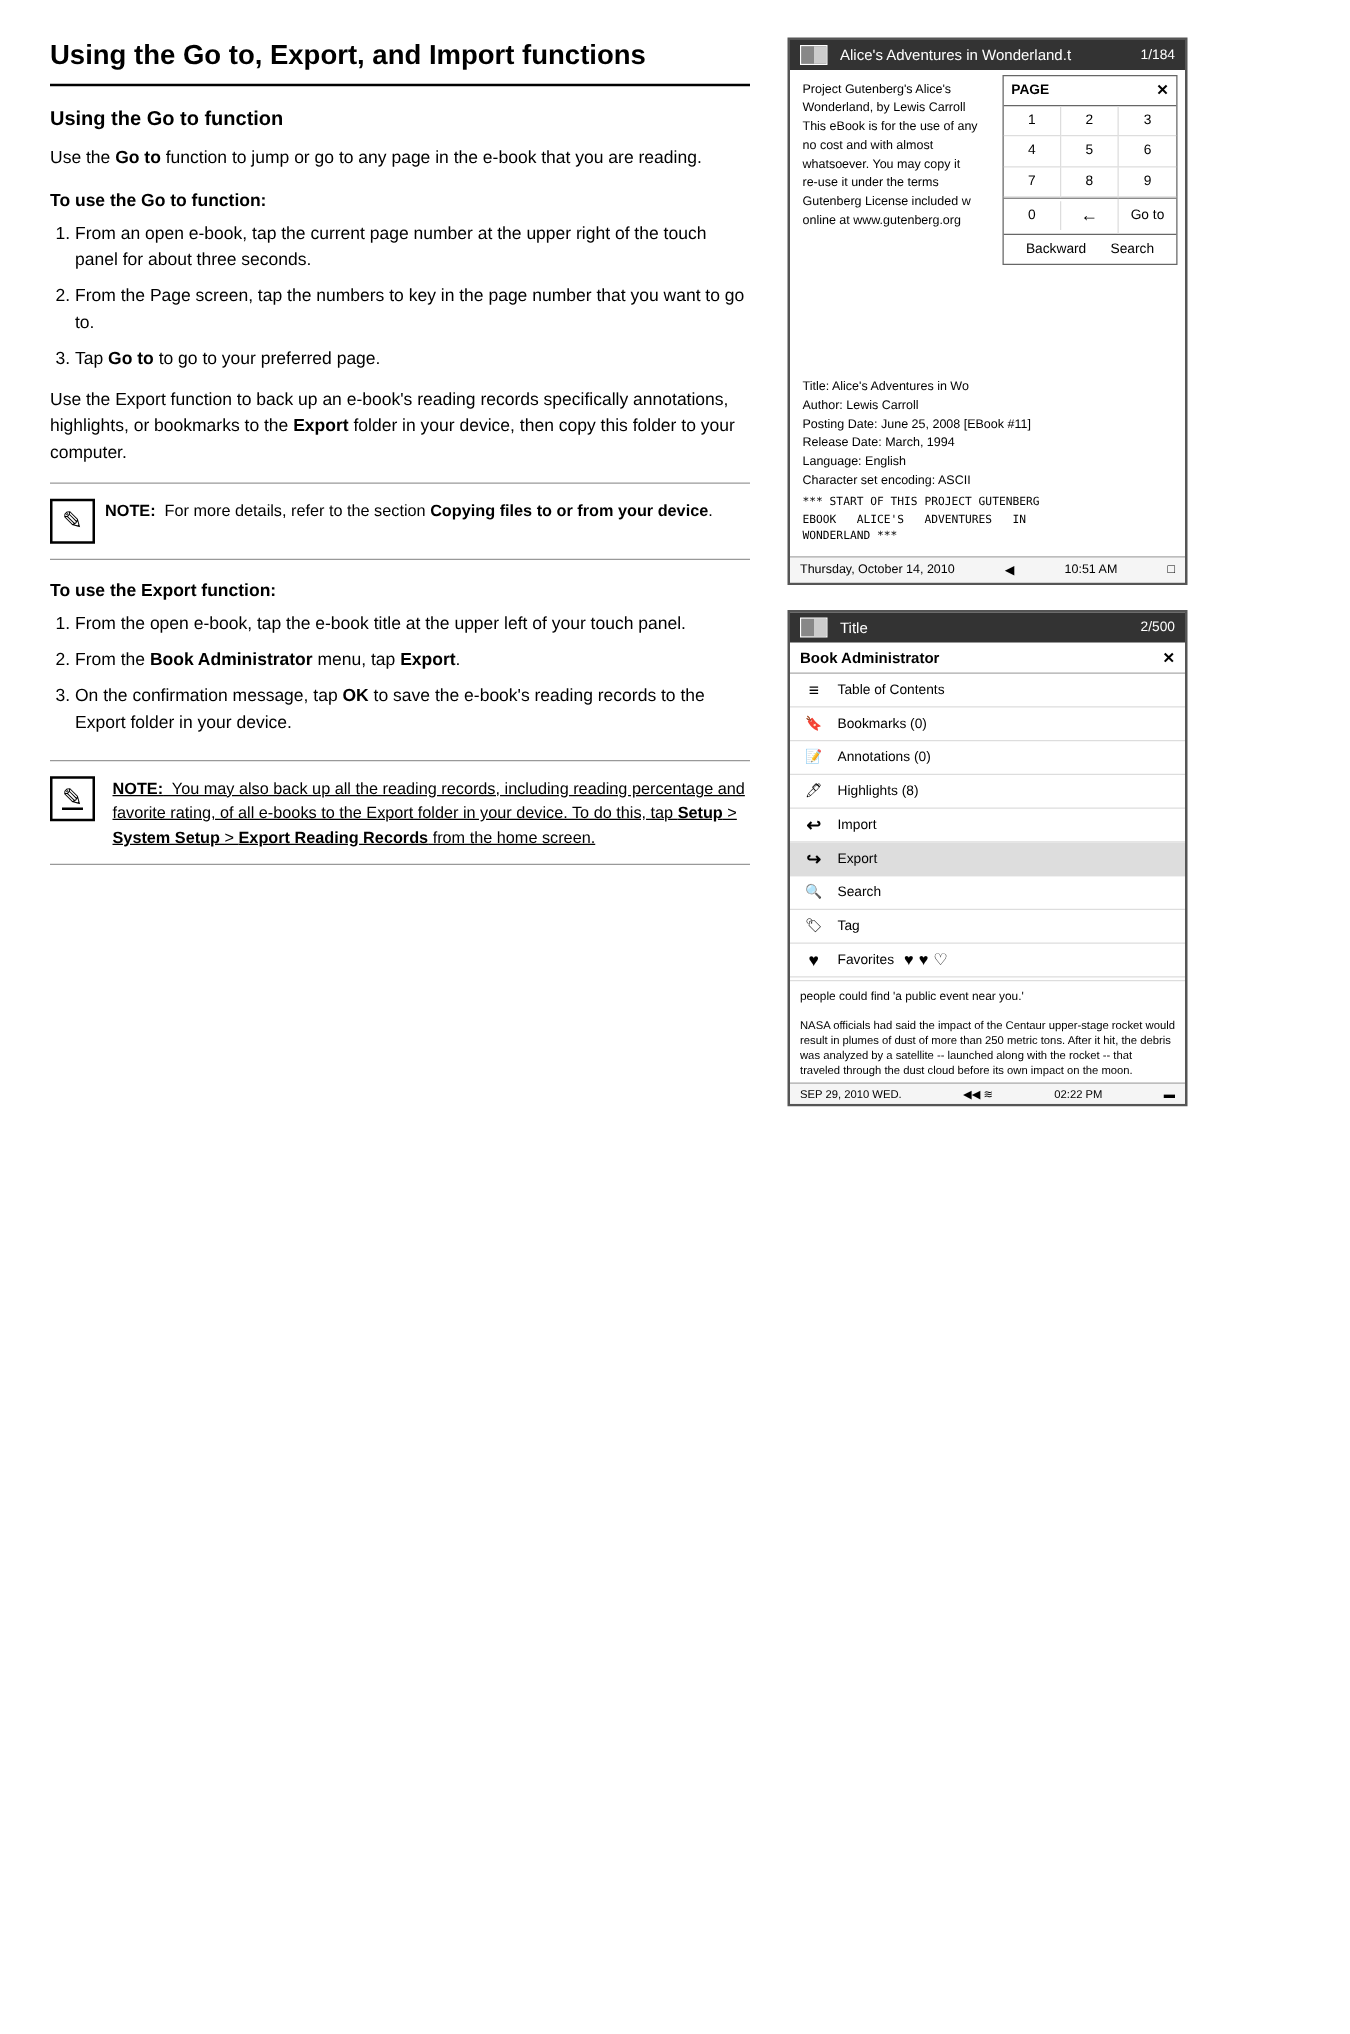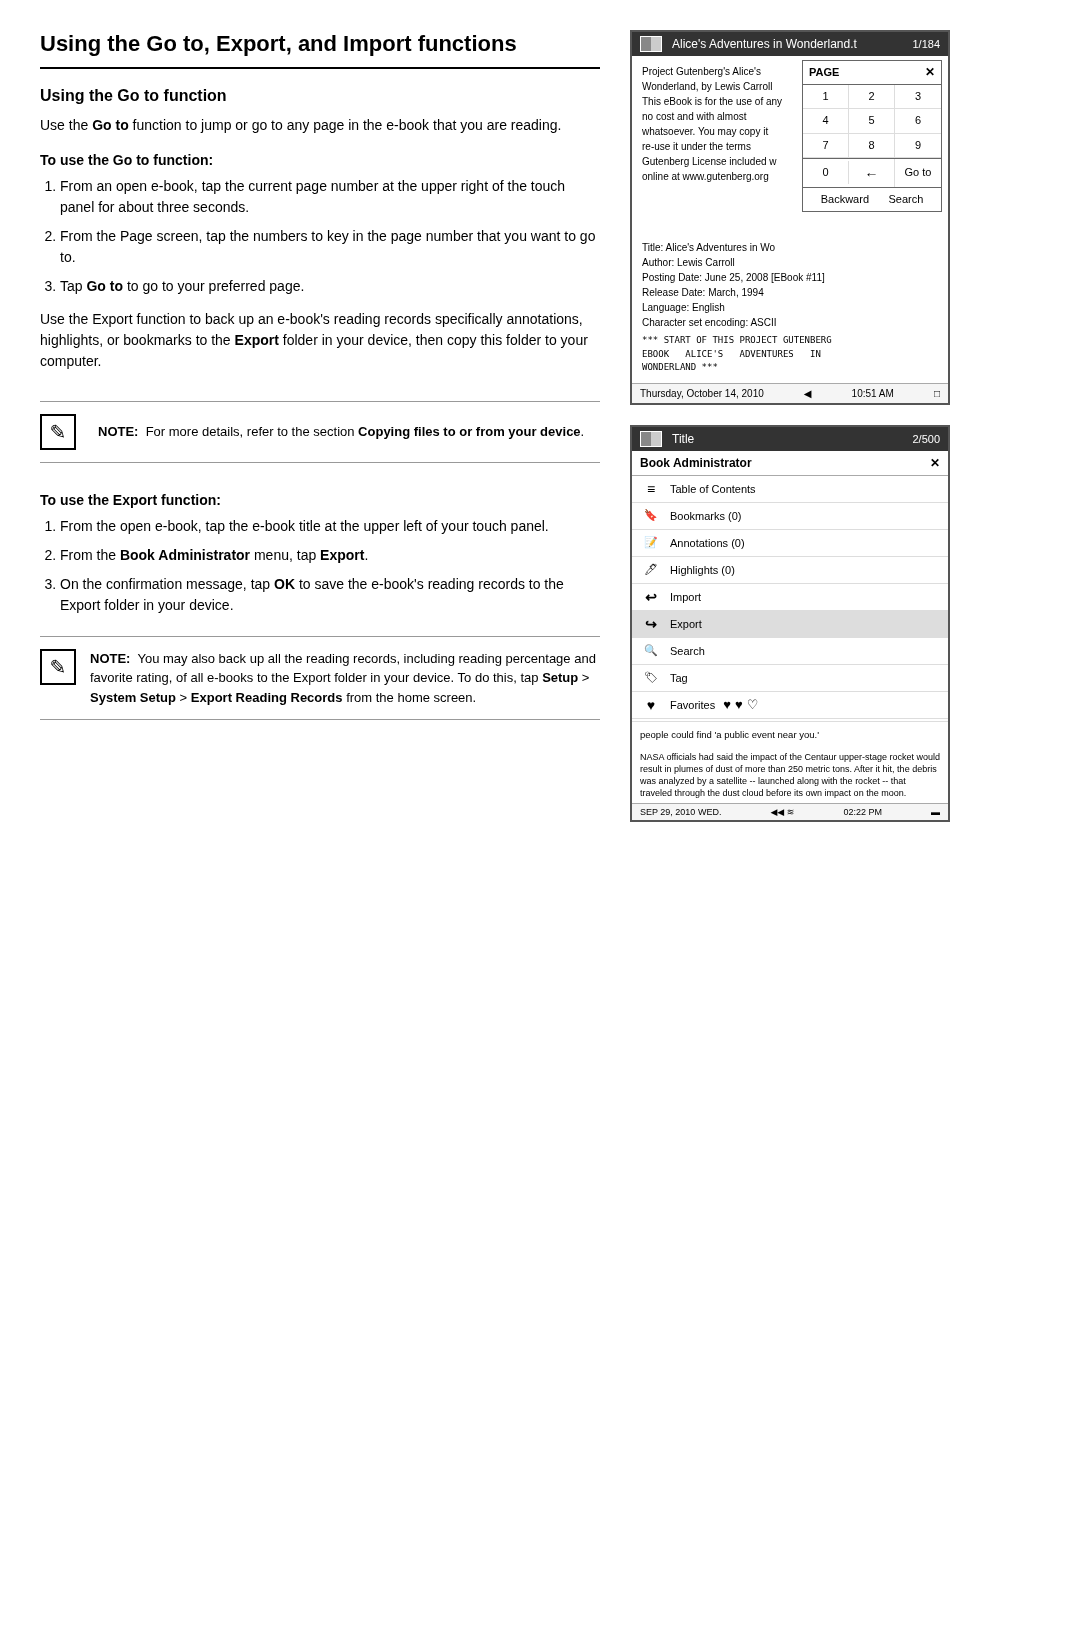--- a/index.html
+++ b/index.html
@@ -63,26 +63,26 @@
     ol.steps li {
       font-size: 14px;
       line-height: 1.5;
       margin-bottom: 8px;
     }
     .bold { font-weight: bold; }
 
     
     .note-box {
       display: flex;
-      align-items: center;
-      gap: 22px;
+      align-items: flex-start;
+      gap: 8px;
       border-top: 1px solid #999;
       border-bottom: 1px solid #999;
       padding: 12px 0;
-      margin: 29px 0;
+      margin: 14px 0;
     }
     .note-icon {
       flex: 0 0 36px;
       height: 36px;
       border: 2px solid #000;
       display: flex;
       align-items: center;
       justify-content: center;
       font-size: 18px;
       position: relative;
@@ -98,20 +98,21 @@
 
     
     .note-box-bottom {
       display: flex;
       align-items: flex-start;
       gap: 14px;
       border-top: 1px solid #999;
       border-bottom: 1px solid #999;
       padding: 12px 0;
       margin-top: 20px;
+      text-decoration: underline;
     }
 
     
     .device-screen {
       border: 2px solid #555;
       background: #fff;
       width: 320px;
       font-size: 11px;
     }
     .device-titlebar {
@@ -397,21 +398,21 @@
             <div class="zero-cell">0</div>
             <div class="back-cell">←</div>
             <div class="goto-cell">Go to</div>
           </div>
           <div class="page-nav-row">
             <span>Backward</span>
             <span>Search</span>
           </div>
         </div>
 
-        <div style="margin-top:56px; font-size:10px; line-height:1.5;">
+        <div style="margin-top:118px; font-size:10px; line-height:1.5;">
           <div>Title: Alice's Adventures in Wo</div>
           <div>Author: Lewis Carroll</div>
           <div>Posting Date: June 25, 2008 [EBook #11]</div>
           <div>Release Date: March, 1994</div>
           <div>Language: English</div>
           <div>Character set encoding: ASCII</div>
           <div style="font-family: monospace; font-size:9px; margin-top:4px;">*** START OF THIS PROJECT GUTENBERG<br>EBOOK &nbsp;&nbsp;ALICE'S &nbsp;&nbsp;ADVENTURES &nbsp;&nbsp;IN<br>WONDERLAND ***</div>
         </div>
       </div>
 
@@ -444,21 +445,21 @@
         <div class="menu-item">
           <span class="menu-icon bookmark-icon"></span>
           <span>Bookmarks (0)</span>
         </div>
         <div class="menu-item">
           <span class="menu-icon annotation-icon"></span>
           <span>Annotations (0)</span>
         </div>
         <div class="menu-item">
           <span class="menu-icon highlight-icon"></span>
-          <span>Highlights (0)</span>
+          <span>Highlights (8)</span>
         </div>
         <div class="menu-item">
           <span class="menu-icon import-icon"></span>
           <span>Import</span>
         </div>
         <div class="menu-item highlighted">
           <span class="menu-icon export-icon"></span>
           <span>Export</span>
         </div>
         <div class="menu-item">

